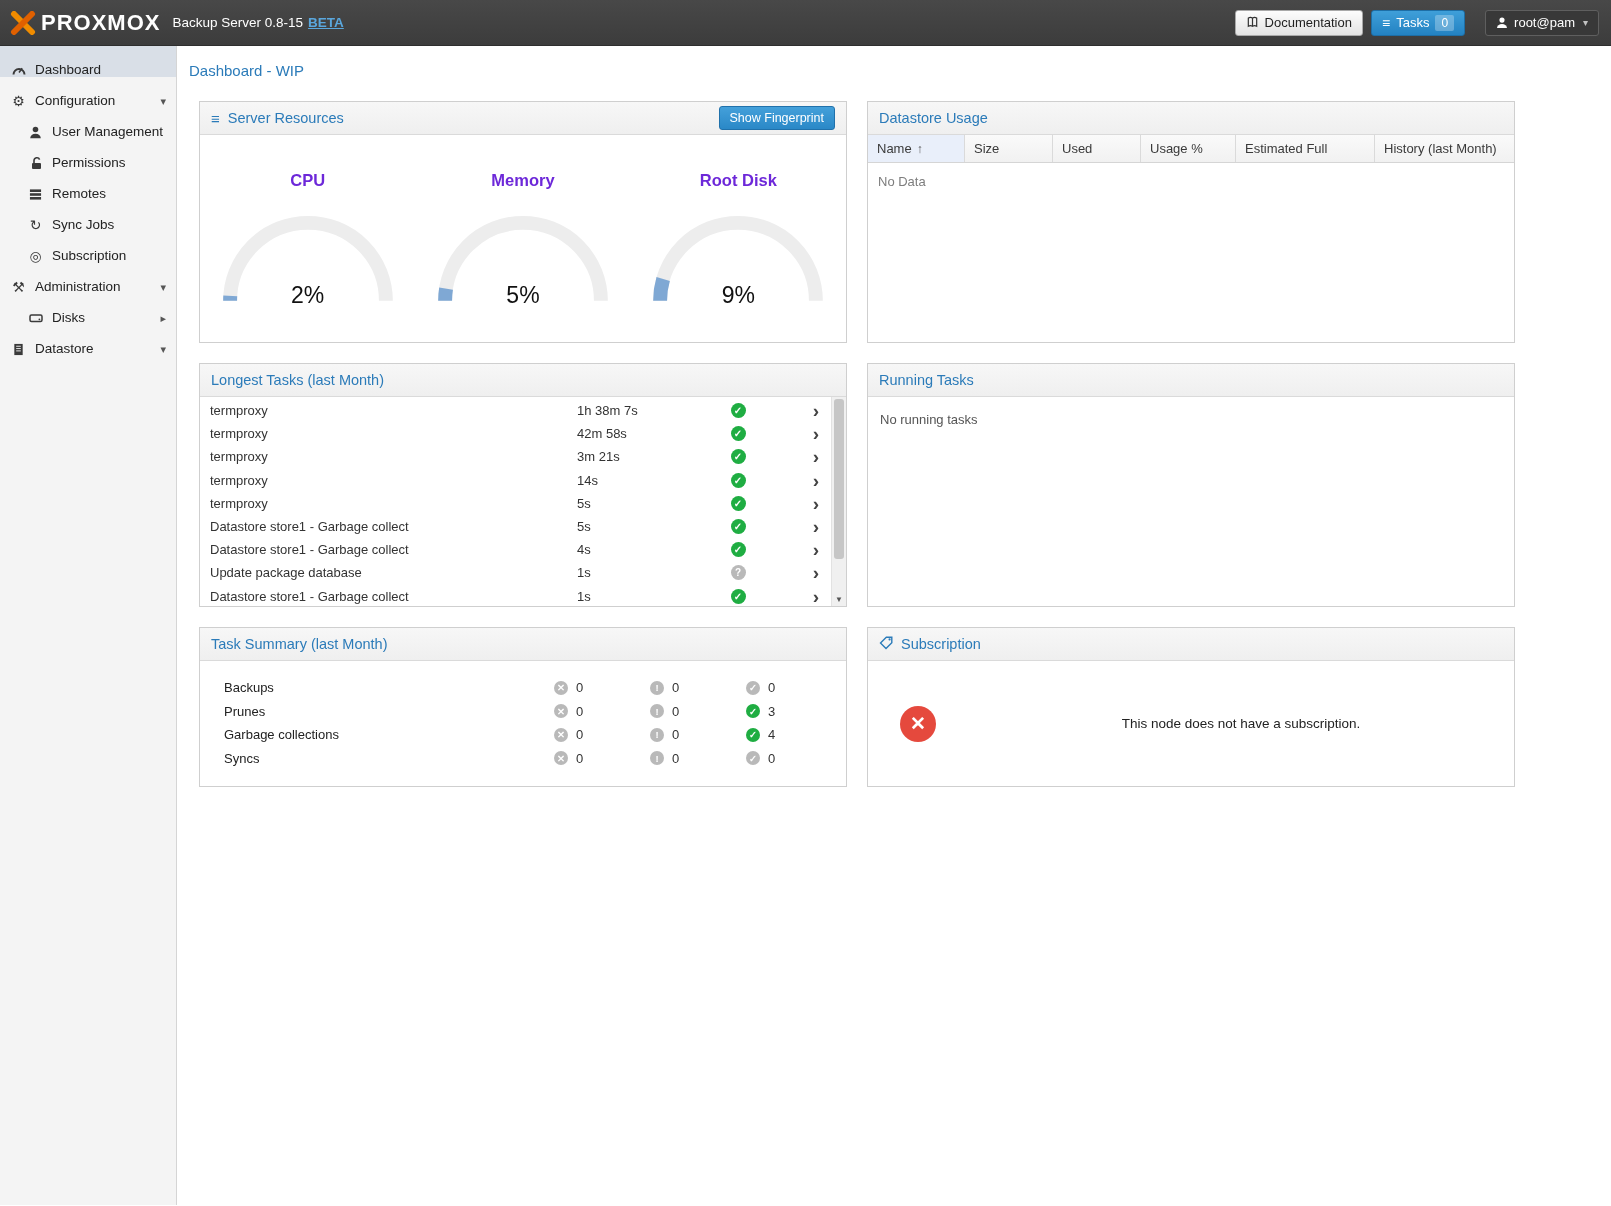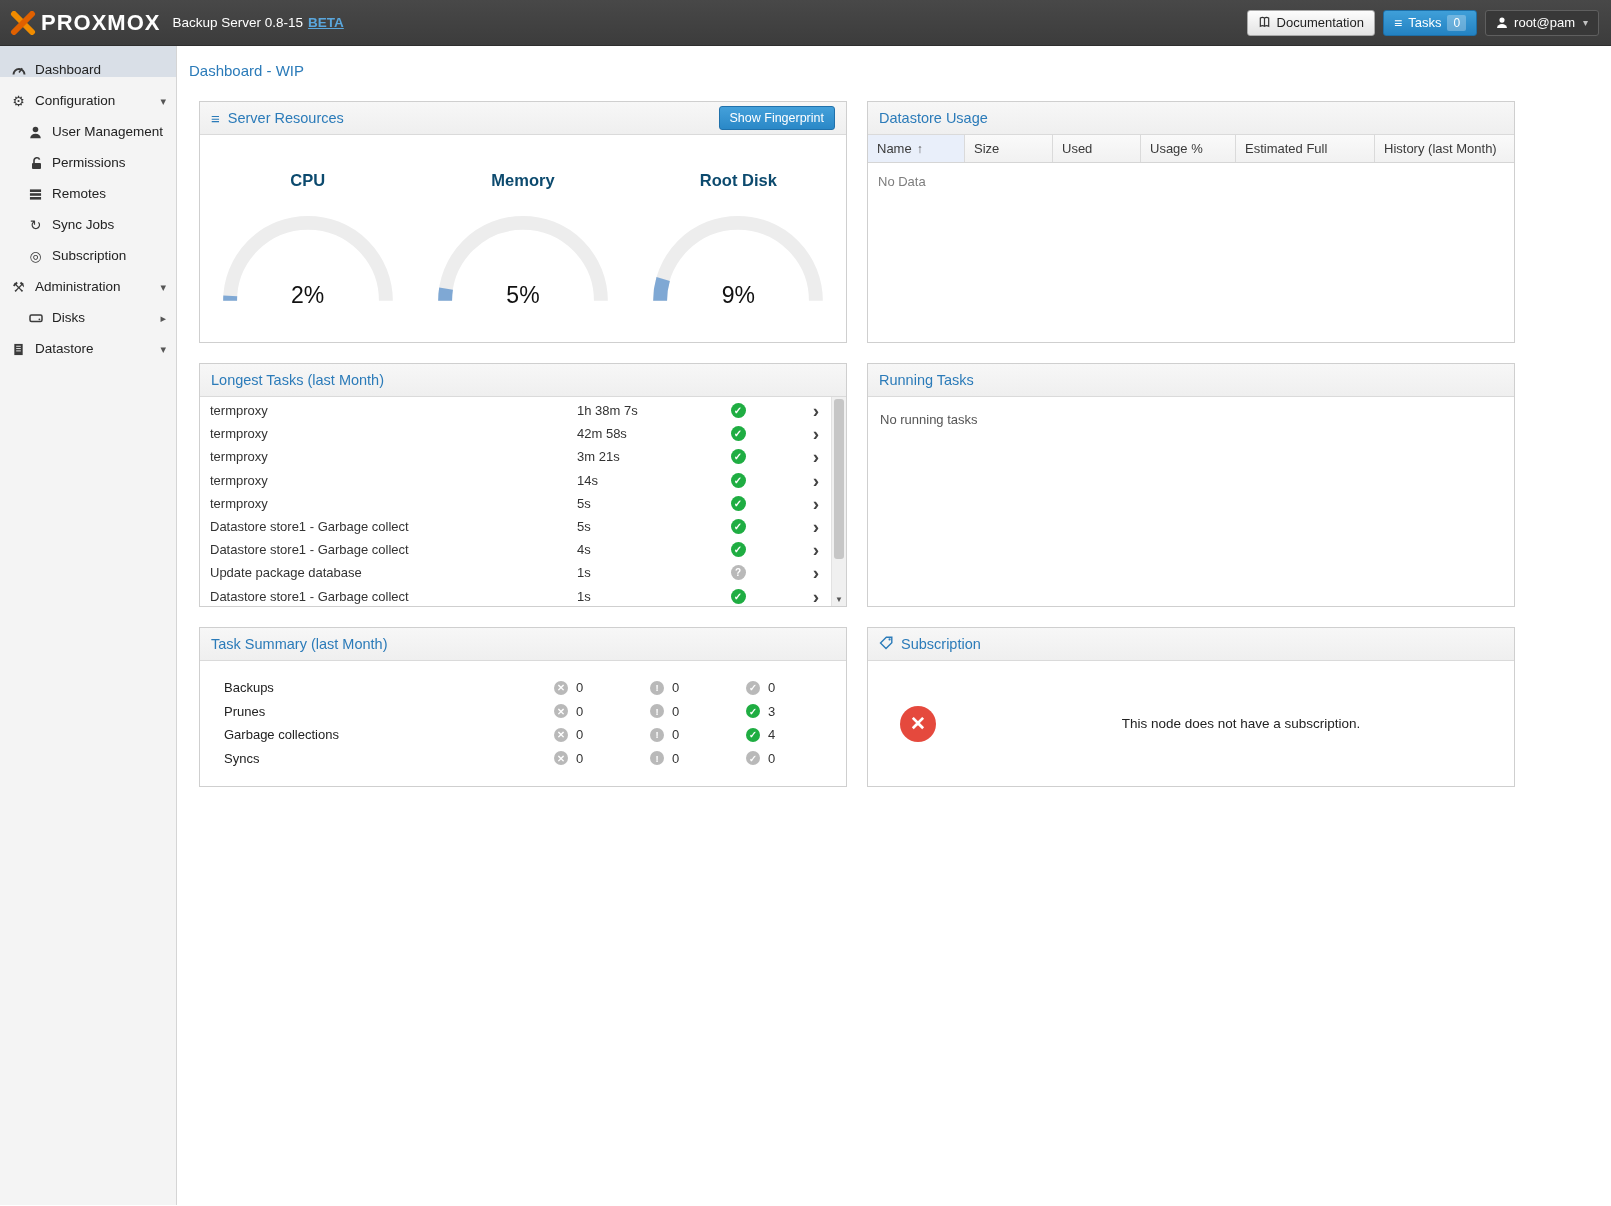--- a/index.html
+++ b/index.html
@@ -22,21 +22,21 @@
   .topbar-spacer { flex: 1; }
   .tb-btn {
     display: inline-flex; align-items: center; gap: 6px; height: 26px;
     padding: 0 10px; border-radius: 3px; font-size: 13px; border: 1px solid;
     cursor: pointer; font-family: inherit;
   }
   .btn-light { background: linear-gradient(#fdfdfd, #e3e3e3); border-color: #a9a9a9; color: #222; }
   .btn-blue  { background: linear-gradient(#3f9fd9, #2382c2); border-color: #1d6ea6; color: #fff; margin-left: 8px; }
   .btn-blue .icon { font-size: 14px; line-height: 1; }
   .badge { background: rgba(255,255,255,0.28); border-radius: 2px; padding: 1px 6px; font-size: 12px; }
-  .btn-dark  { background: #383838; border-color: #5f5f5f; color: #fff; margin-left: 8px; align-items: center; }
+  .btn-dark  { background: #383838; border-color: #5f5f5f; color: #fff; margin-left: 20px; align-items: center; }
   .caret { color: #c2c2c2; font-size: 10px; margin-left: 2px; }
 
   
   .layout { display: flex; height: 1159px; }
   .sidebar { width: 177px; background: #f4f4f4; border-right: 1px solid #d5d5d5; flex: none; }
   .main { flex: 1; background: #fff; overflow: hidden; }
 
   
   .side-item {
     position: relative; display: flex; align-items: flex-end; height: 31px;
@@ -65,21 +65,21 @@
   .hdr-glyph { color: var(--accent-blue, #2b7bb9); font-size: 15px; font-weight: bold; line-height: 1; }
   .btn-fingerprint {
     margin-left: auto; height: 24px; padding: 0 10px; border-radius: 3px;
     background: linear-gradient(#44a0da, #2a88c7); border: 1px solid #2071ab;
     color: #fff; font-size: 12.5px; font-family: inherit; cursor: pointer;
   }
 
   
   .sr-body { display: flex; padding-top: 36px; height: 207px; }
   .gauge-box { flex: 1; text-align: center; }
-  .gauge-label { font-size: 16.5px; font-weight: bold; color: #0c4a6e; margin-bottom: 18px; }
+  .gauge-label { font-size: 16.5px; font-weight: bold; color: #6d28d9; margin-bottom: 18px; }
   .gauge { position: relative; width: 190px; height: 102px; margin: 0 auto; }
   .g-bg  { fill: none; stroke: #ededed; stroke-width: 15; }
   .g-val { fill: none; stroke: var(--gauge-blue, #7fa8d4); stroke-width: 15; }
   .gauge-value { position: absolute; left: 0; right: 0; bottom: 1px; font-size: 23px; color: #111; }
 
   
   .dt-header { display: flex; height: 28px; border-bottom: 1px solid #d5d5d5; background: linear-gradient(#fafafa, #f1f1f1); }
   .dt-cell {
     border-right: 1px solid #dadada; padding: 0 9px; display: flex;
     align-items: center; gap: 5px; font-size: 13px; color: #3a3a3a; cursor: pointer;

